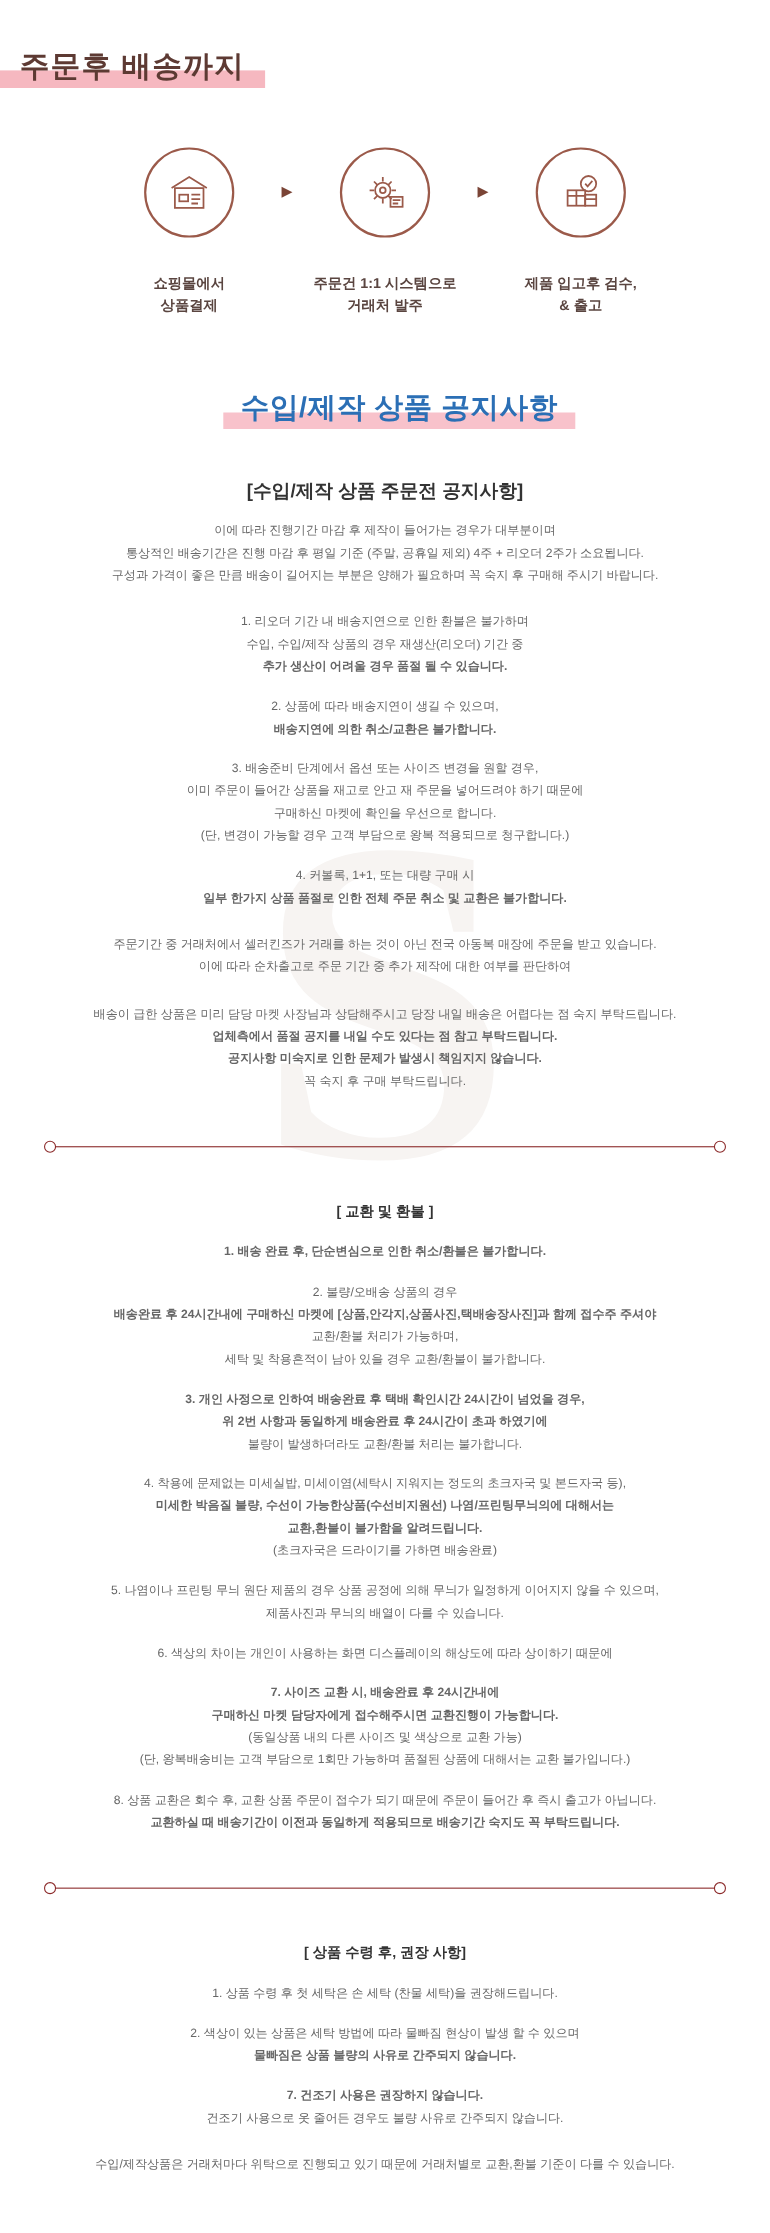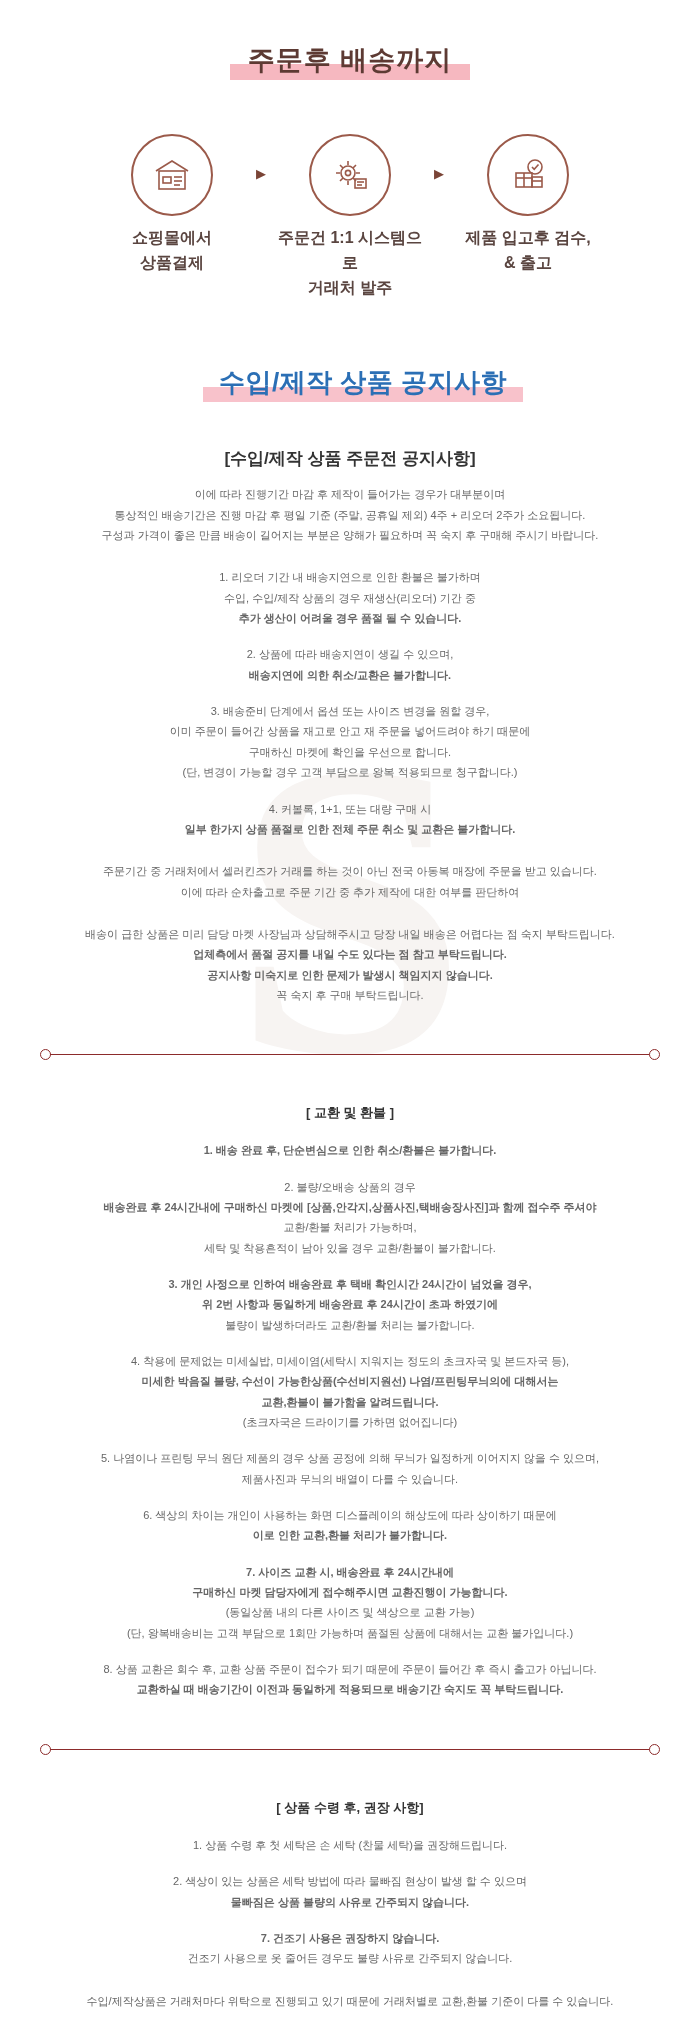--- a/index.html
+++ b/index.html
@@ -32,21 +32,20 @@
     font-family: "Liberation Serif", serif;
     font-weight: bold;
     z-index: 0;
     pointer-events: none;
     user-select: none;
   }
   .content { position: relative; z-index: 1; }
 
   
   .top-banner {
-    text-align: center;
     padding-top: 40px;
   }
   .banner-title {
     display: inline-block;
     position: relative;
     font-size: 27px;
     font-weight: bold;
     color: #5d3a33;
     letter-spacing: 1px;
     padding: 2px 18px 4px 18px;
@@ -79,22 +78,22 @@
     border: 2px solid #9b5a4a;
     border-radius: 50%;
     margin: 0 auto;
     display: flex;
     align-items: center;
     justify-content: center;
     background: #ffffff;
   }
   .step-circle svg { display:block; }
   .step-label {
-    margin-top: 10px;
-    font-size: 16px;
+    margin-top: 32px;
+    font-size: 13px;
     color: #5a4540;
     line-height: 1.55;
     font-weight: bold;
   }
   .arrow {
     margin-top: 32px;
     width: 16px;
     text-align: center;
     color: #7a4436;
     font-size: 13px;
@@ -289,27 +288,26 @@
       <p class="line">교환/환불 처리가 가능하며,</p>
       <p class="line">세탁 및 착용흔적이 남아 있을 경우 교환/환불이 불가합니다.</p>
 
       <p class="line bred gap">3. 개인 사정으로 인하여 배송완료 후 택배 확인시간 24시간이 넘었을 경우,</p>
       <p class="line bred">위 2번 사항과 동일하게 배송완료 후 24시간이 초과 하였기에</p>
       <p class="line">불량이 발생하더라도 교환/환불 처리는 불가합니다.</p>
 
       <p class="line gap">4. 착용에 문제없는 미세실밥, 미세이염(세탁시 지워지는 정도의 초크자국 및 본드자국 등),</p>
       <p class="line bred">미세한 박음질 불량, 수선이 가능한상품(수선비지원선) 나염/프린팅무늬의에 대해서는</p>
       <p class="line bred">교환,환불이 불가함을 알려드립니다.</p>
-      <p class="line small">(초크자국은 드라이기를 가하면 없어집니다)</p>
+      <p class="line small">(초크자국은 드라이기를 가하면 배송완료)</p>
 
       <p class="line gap">5. 나염이나 프린팅 무늬 원단 제품의 경우 상품 공정에 의해 무늬가 일정하게 이어지지 않을 수 있으며,</p>
       <p class="line">제품사진과 무늬의 배열이 다를 수 있습니다.</p>
 
       <p class="line gap">6. 색상의 차이는 개인이 사용하는 화면 디스플레이의 해상도에 따라 상이하기 때문에</p>
-      <p class="line bred">이로 인한 교환,환불 처리가 불가합니다.</p>
 
       <p class="line bred gap">7. 사이즈 교환 시, 배송완료 후 24시간내에</p>
       <p class="line bred">구매하신 마켓 담당자에게 접수해주시면 교환진행이 가능합니다.</p>
       <p class="line">(동일상품 내의 다른 사이즈 및 색상으로 교환 가능)</p>
       <p class="line">(단, 왕복배송비는 고객 부담으로 1회만 가능하며 품절된 상품에 대해서는 교환 불가입니다.)</p>
 
       <p class="line gap">8. 상품 교환은 회수 후, 교환 상품 주문이 접수가 되기 때문에 주문이 들어간 후 즉시 출고가 아닙니다.</p>
       <p class="line bred">교환하실 때 배송기간이 이전과 동일하게 적용되므로 배송기간 숙지도 꼭 부탁드립니다.</p>
     </div>
 

